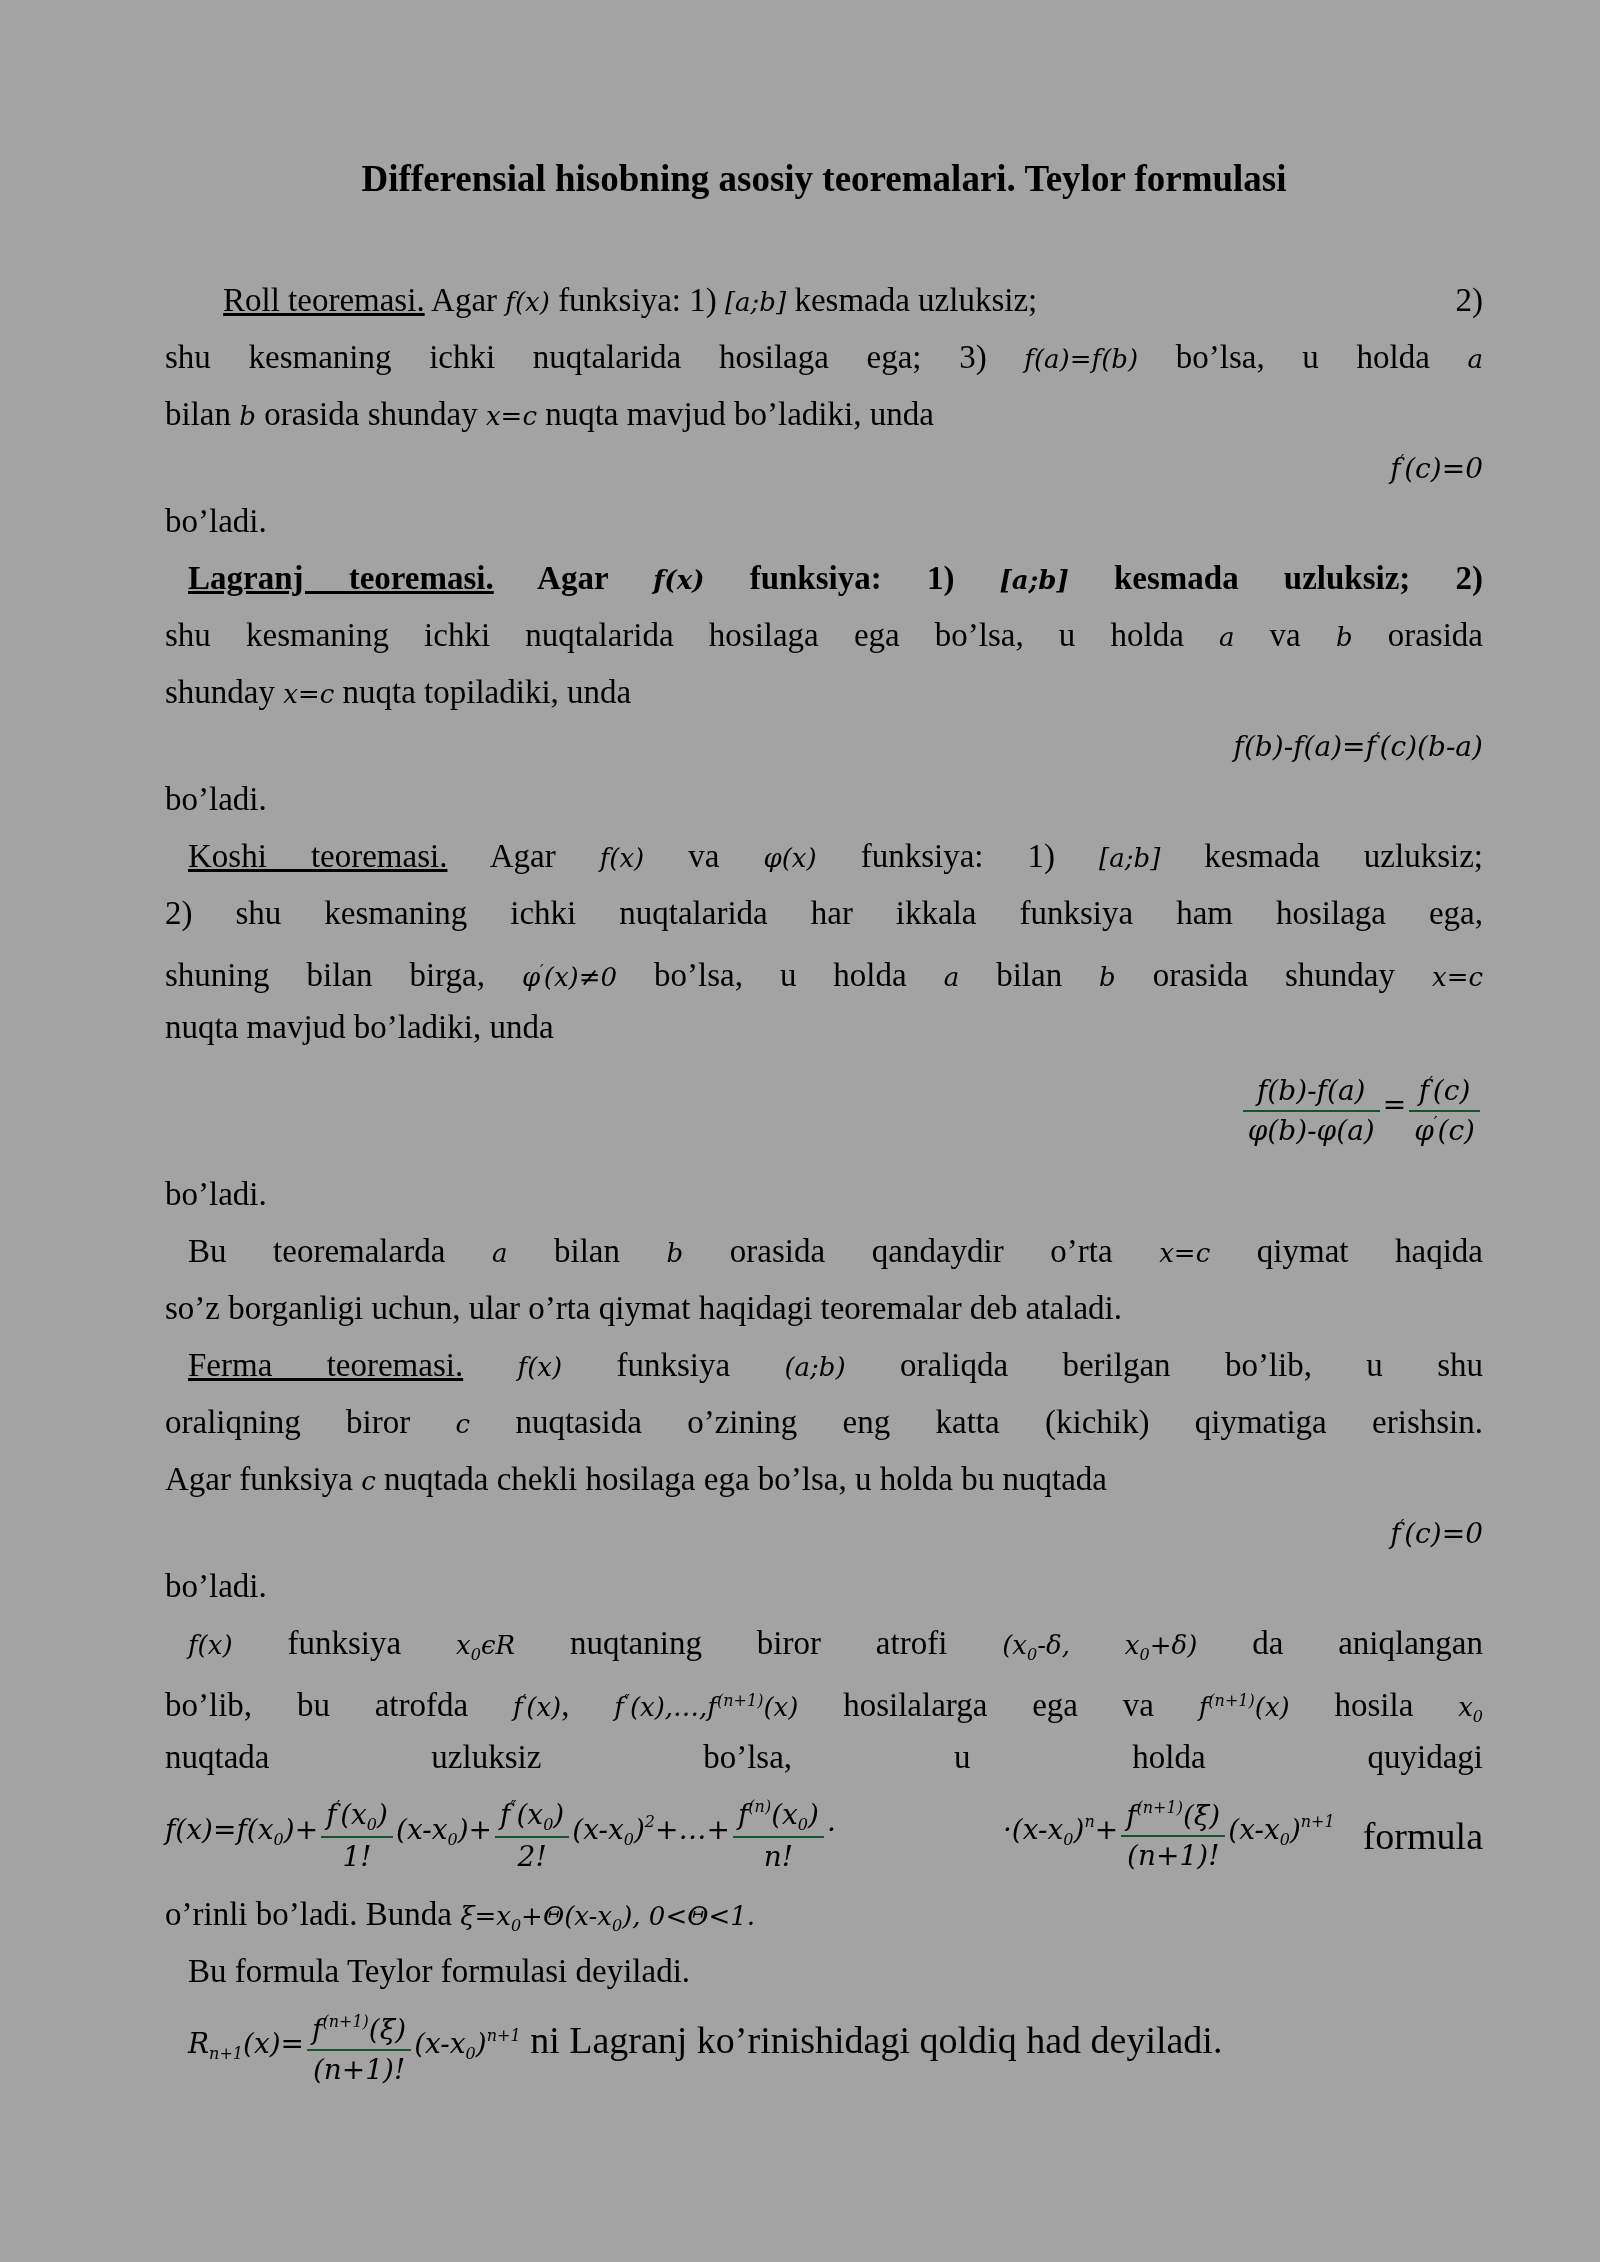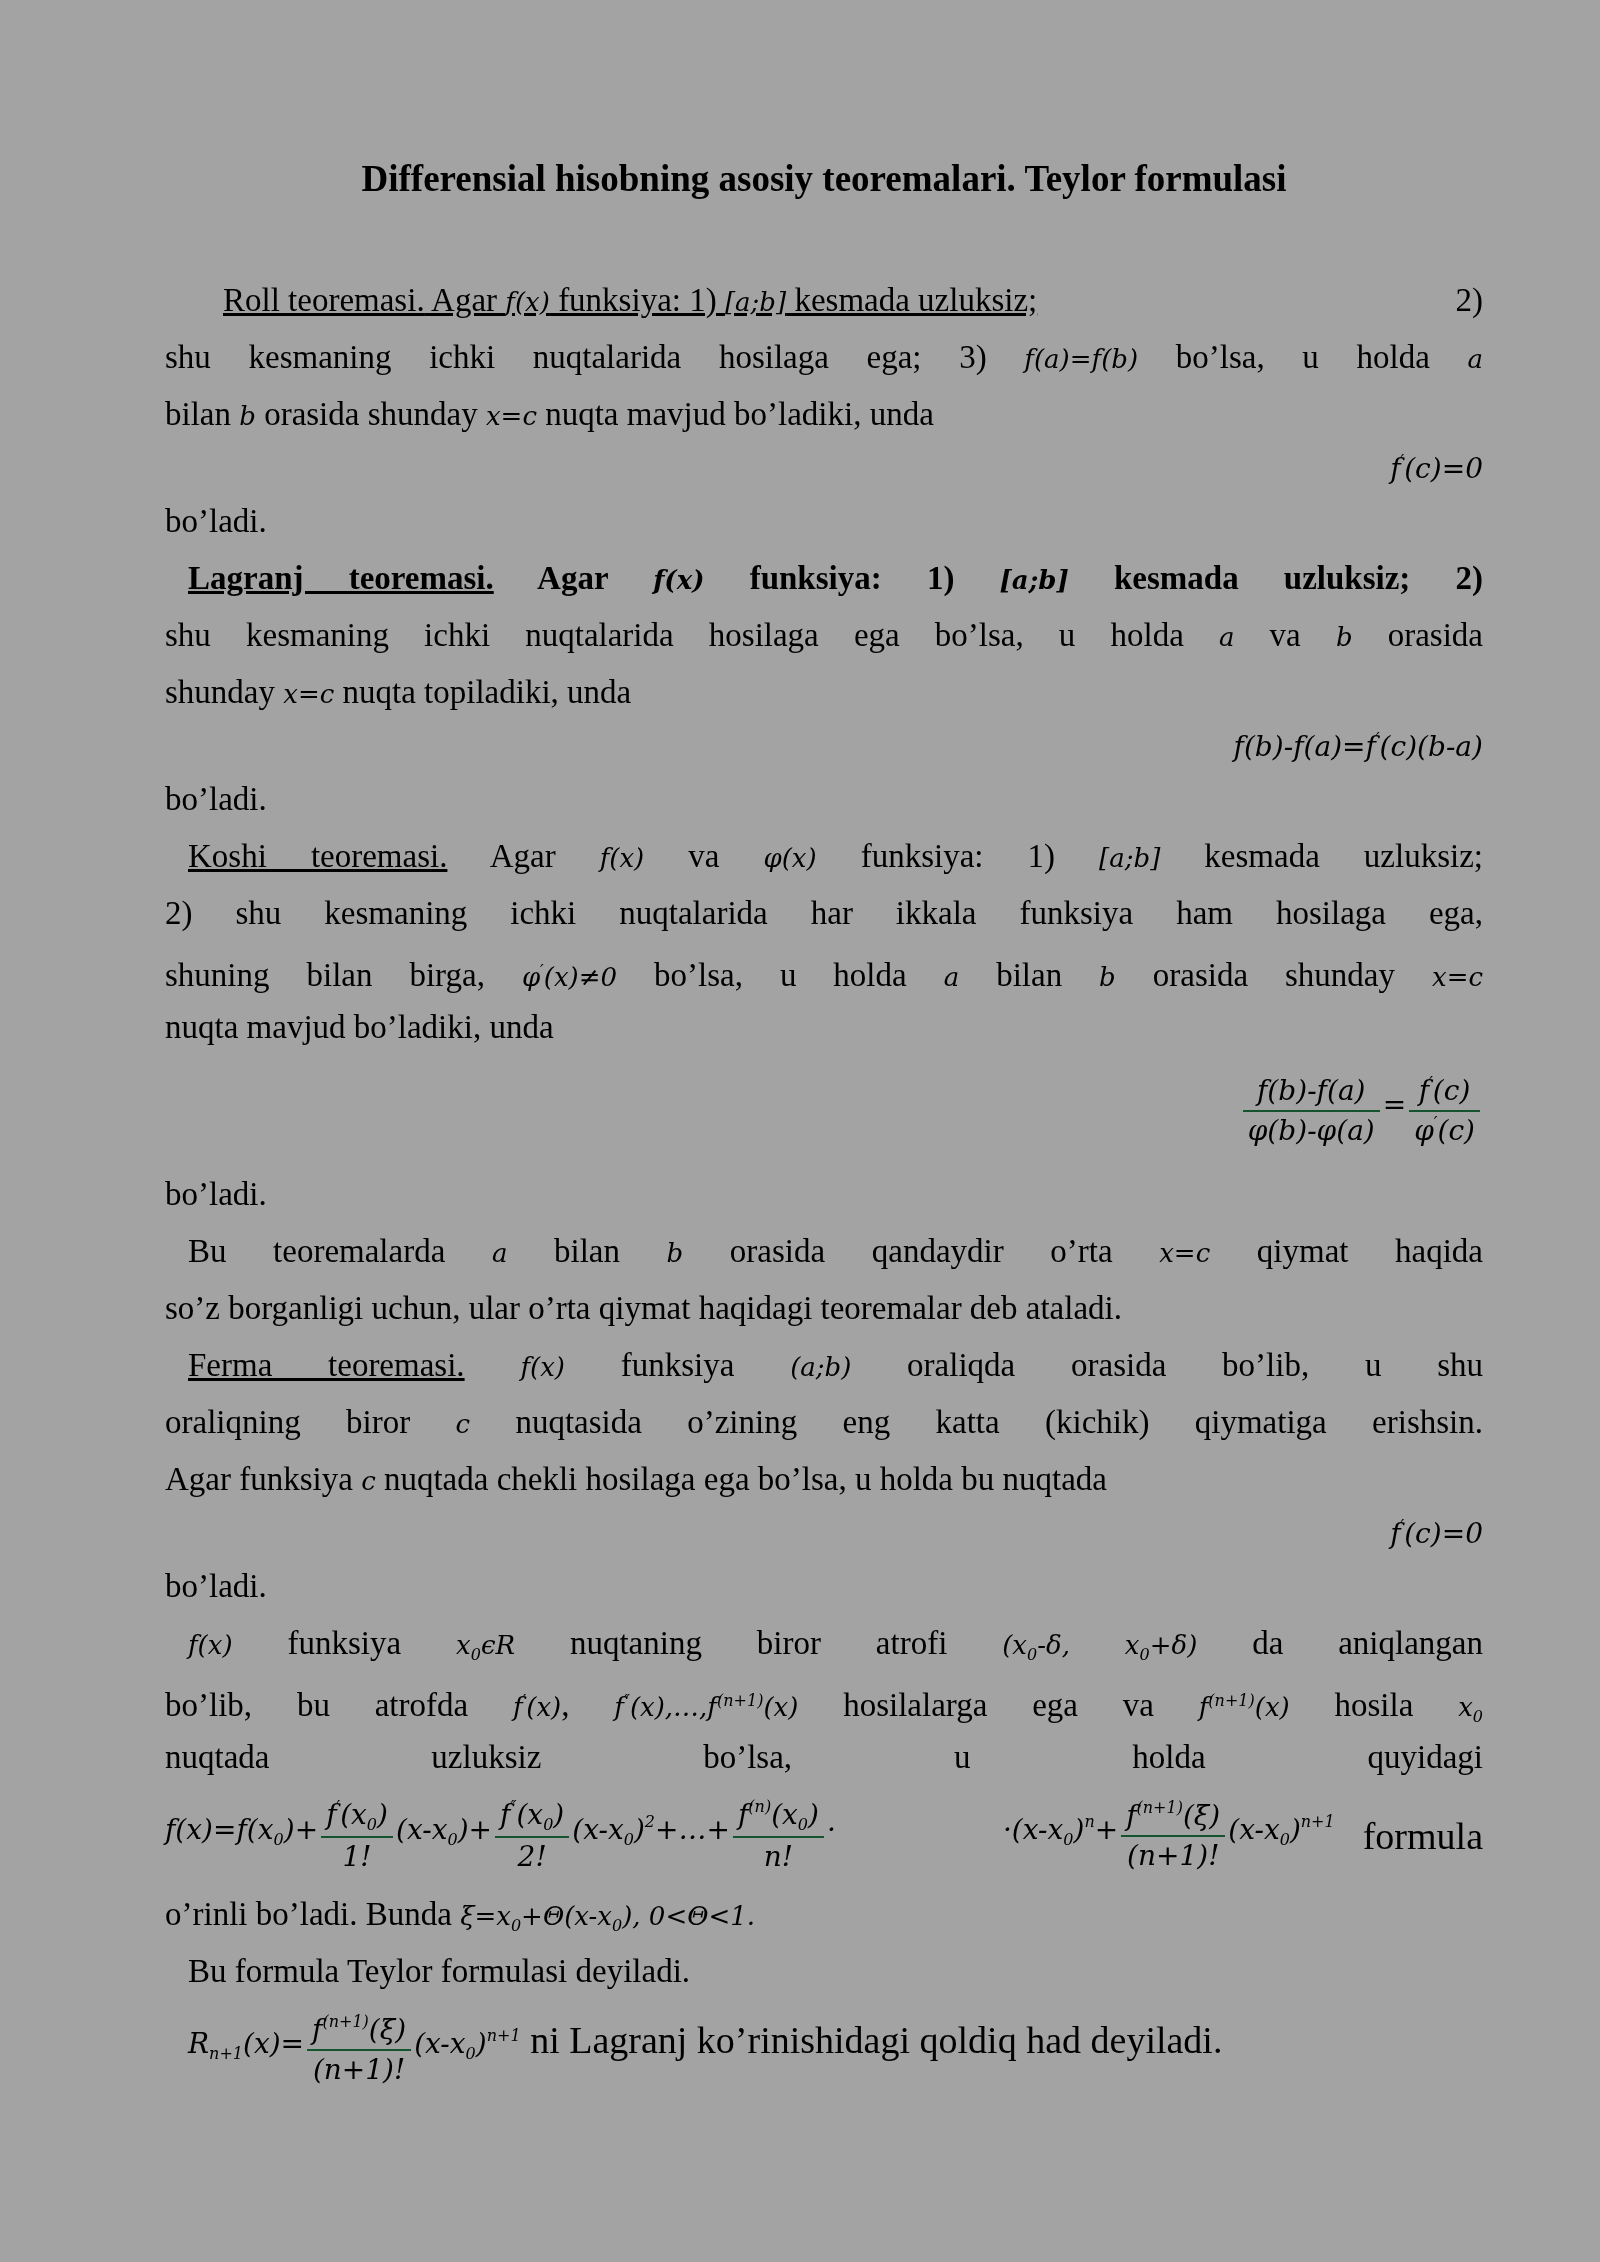--- a/index.html
+++ b/index.html
@@ -31,21 +31,21 @@
   .frac .num{display:block;border-bottom:2px solid #14532d;padding:0 5px;line-height:1.35;}
   .frac .den{display:block;padding:0 5px;line-height:1.35;}
   .chunk .seg-b{font-size:38px;}
 </style>
 </head>
 <body>
 
 <div id="doc">
   <div class="title">Differensial hisobning asosiy teoremalari. Teylor formulasi</div>
   <div id="content">
-      <div class="line" style="text-indent: 58px; text-decoration: underline;"><span class="seg-b seg-u">Roll teoremasi.</span><span class="seg-b"> Agar </span><span class="seg-m">f(x)</span><span class="seg-b"> funksiya: 1) </span><span class="seg-m">[a;b]</span><span class="seg-b"> kesmada uzluksiz;</span><span class="seg-b seg-right">2)</span></div>
+      <div class="line" style="text-indent: 58px;"><span class="seg-b seg-u">Roll teoremasi.</span><span class="seg-b"> Agar </span><span class="seg-m">f(x)</span><span class="seg-b"> funksiya: 1) </span><span class="seg-m">[a;b]</span><span class="seg-b"> kesmada uzluksiz;</span><span class="seg-b seg-right">2)</span></div>
       <div class="line just"><span class="seg-b">shu kesmaning ichki nuqtalarida hosilaga ega; 3) </span><span class="seg-m">f(a)=f(b)</span><span class="seg-b"> bo’lsa, u holda </span><span class="seg-m">a</span></div>
       <div class="line"><span class="seg-b">bilan </span><span class="seg-m">b</span><span class="seg-b"> orasida shunday </span><span class="seg-m">x=c</span><span class="seg-b"> nuqta mavjud bo’ladiki, unda</span></div>
       <div class="frow f-sm">
         <span class="chunk"><span class="seg-m">f</span><span class="seg-sup">′</span><span class="seg-m">(c)=0</span></span>
       </div>
       <div class="line"><span class="seg-b">bo’ladi.</span></div>
       <div class="line just" style="text-indent: 23px; font-weight: bold;"><span class="seg-b seg-u">Lagranj teoremasi.</span><span class="seg-b"> Agar </span><span class="seg-m">f(x)</span><span class="seg-b"> funksiya: 1) </span><span class="seg-m">[a;b]</span><span class="seg-b"> kesmada uzluksiz; 2)</span></div>
       <div class="line just"><span class="seg-b">shu kesmaning ichki nuqtalarida hosilaga ega bo’lsa, u holda </span><span class="seg-m">a</span><span class="seg-b"> va </span><span class="seg-m">b</span><span class="seg-b"> orasida</span></div>
       <div class="line"><span class="seg-b">shunday </span><span class="seg-m">x=c</span><span class="seg-b"> nuqta topiladiki, unda</span></div>
       <div class="frow f-sm">
@@ -55,21 +55,21 @@
       <div class="line just" style="text-indent: 23px;"><span class="seg-b seg-u">Koshi teoremasi.</span><span class="seg-b"> Agar </span><span class="seg-m">f(x)</span><span class="seg-b"> va </span><span class="seg-m">φ(x)</span><span class="seg-b"> funksiya: 1) </span><span class="seg-m">[a;b]</span><span class="seg-b"> kesmada uzluksiz;</span></div>
       <div class="line just"><span class="seg-b">2) shu kesmaning ichki nuqtalarida har ikkala funksiya ham hosilaga ega,</span></div>
       <div class="line just"><span class="seg-b">shuning bilan birga, </span><span class="seg-m">φ</span><span class="seg-sup">′</span><span class="seg-m">(x)≠0</span><span class="seg-b"> bo’lsa, u holda </span><span class="seg-m">a</span><span class="seg-b"> bilan </span><span class="seg-m">b</span><span class="seg-b"> orasida shunday </span><span class="seg-m">x=c</span></div>
       <div class="line"><span class="seg-b">nuqta mavjud bo’ladiki, unda</span></div>
       <div class="frow f-lg">
         <span class="chunk"><span class="frac"><span class="num"><span class="seg-m">f(b)-f(a)</span></span><span class="den"><span class="seg-m">φ(b)-φ(a)</span></span></span><span class="seg-m">=</span><span class="frac"><span class="num"><span class="seg-m">f</span><span class="seg-sup">′</span><span class="seg-m">(c)</span></span><span class="den"><span class="seg-m">φ</span><span class="seg-sup">′</span><span class="seg-m">(c)</span></span></span></span>
       </div>
       <div class="line"><span class="seg-b">bo’ladi.</span></div>
       <div class="line just" style="text-indent: 23px;"><span class="seg-b">Bu teoremalarda </span><span class="seg-m">a</span><span class="seg-b"> bilan </span><span class="seg-m">b</span><span class="seg-b"> orasida qandaydir o’rta </span><span class="seg-m">x=c</span><span class="seg-b"> qiymat haqida</span></div>
       <div class="line"><span class="seg-b">so’z borganligi uchun, ular o’rta qiymat haqidagi teoremalar deb ataladi.</span></div>
-      <div class="line just" style="text-indent: 23px;"><span class="seg-b seg-u">Ferma teoremasi.</span><span class="seg-b"> </span><span class="seg-m">f(x)</span><span class="seg-b"> funksiya </span><span class="seg-m">(a;b)</span><span class="seg-b"> oraliqda orasida bo’lib, u shu</span></div>
+      <div class="line just" style="text-indent: 23px;"><span class="seg-b seg-u">Ferma teoremasi.</span><span class="seg-b"> </span><span class="seg-m">f(x)</span><span class="seg-b"> funksiya </span><span class="seg-m">(a;b)</span><span class="seg-b"> oraliqda berilgan bo’lib, u shu</span></div>
       <div class="line just"><span class="seg-b">oraliqning biror </span><span class="seg-m">c</span><span class="seg-b"> nuqtasida o’zining eng katta (kichik) qiymatiga erishsin.</span></div>
       <div class="line"><span class="seg-b">Agar funksiya </span><span class="seg-m">c</span><span class="seg-b"> nuqtada chekli hosilaga ega bo’lsa, u holda bu nuqtada</span></div>
       <div class="frow f-sm">
         <span class="chunk"><span class="seg-m">f</span><span class="seg-sup">′</span><span class="seg-m">(c)=0</span></span>
       </div>
       <div class="line"><span class="seg-b">bo’ladi.</span></div>
       <div class="line just" style="text-indent: 23px;"><span class="seg-m">f(x)</span><span class="seg-b"> funksiya </span><span class="seg-m">x</span><span class="seg-sub">0</span><span class="seg-m">ϵR</span><span class="seg-b"> nuqtaning biror atrofi </span><span class="seg-m">(x</span><span class="seg-sub">0</span><span class="seg-m">-δ, x</span><span class="seg-sub">0</span><span class="seg-m">+δ)</span><span class="seg-b"> da aniqlangan</span></div>
       <div class="line just"><span class="seg-b">bo’lib, bu atrofda </span><span class="seg-m">f</span><span class="seg-sup">′</span><span class="seg-m">(x)</span><span class="seg-b">, </span><span class="seg-m">f</span><span class="seg-sup">″</span><span class="seg-m">(x),…,f</span><span class="seg-sup">(n+1)</span><span class="seg-m">(x)</span><span class="seg-b"> hosilalarga ega va </span><span class="seg-m">f</span><span class="seg-sup">(n+1)</span><span class="seg-m">(x)</span><span class="seg-b"> hosila </span><span class="seg-m">x</span><span class="seg-sub">0</span></div>
       <div class="line just"><span class="seg-b">nuqtada uzluksiz bo’lsa, u holda quyidagi</span></div>
       <div class="frow f-xl">

